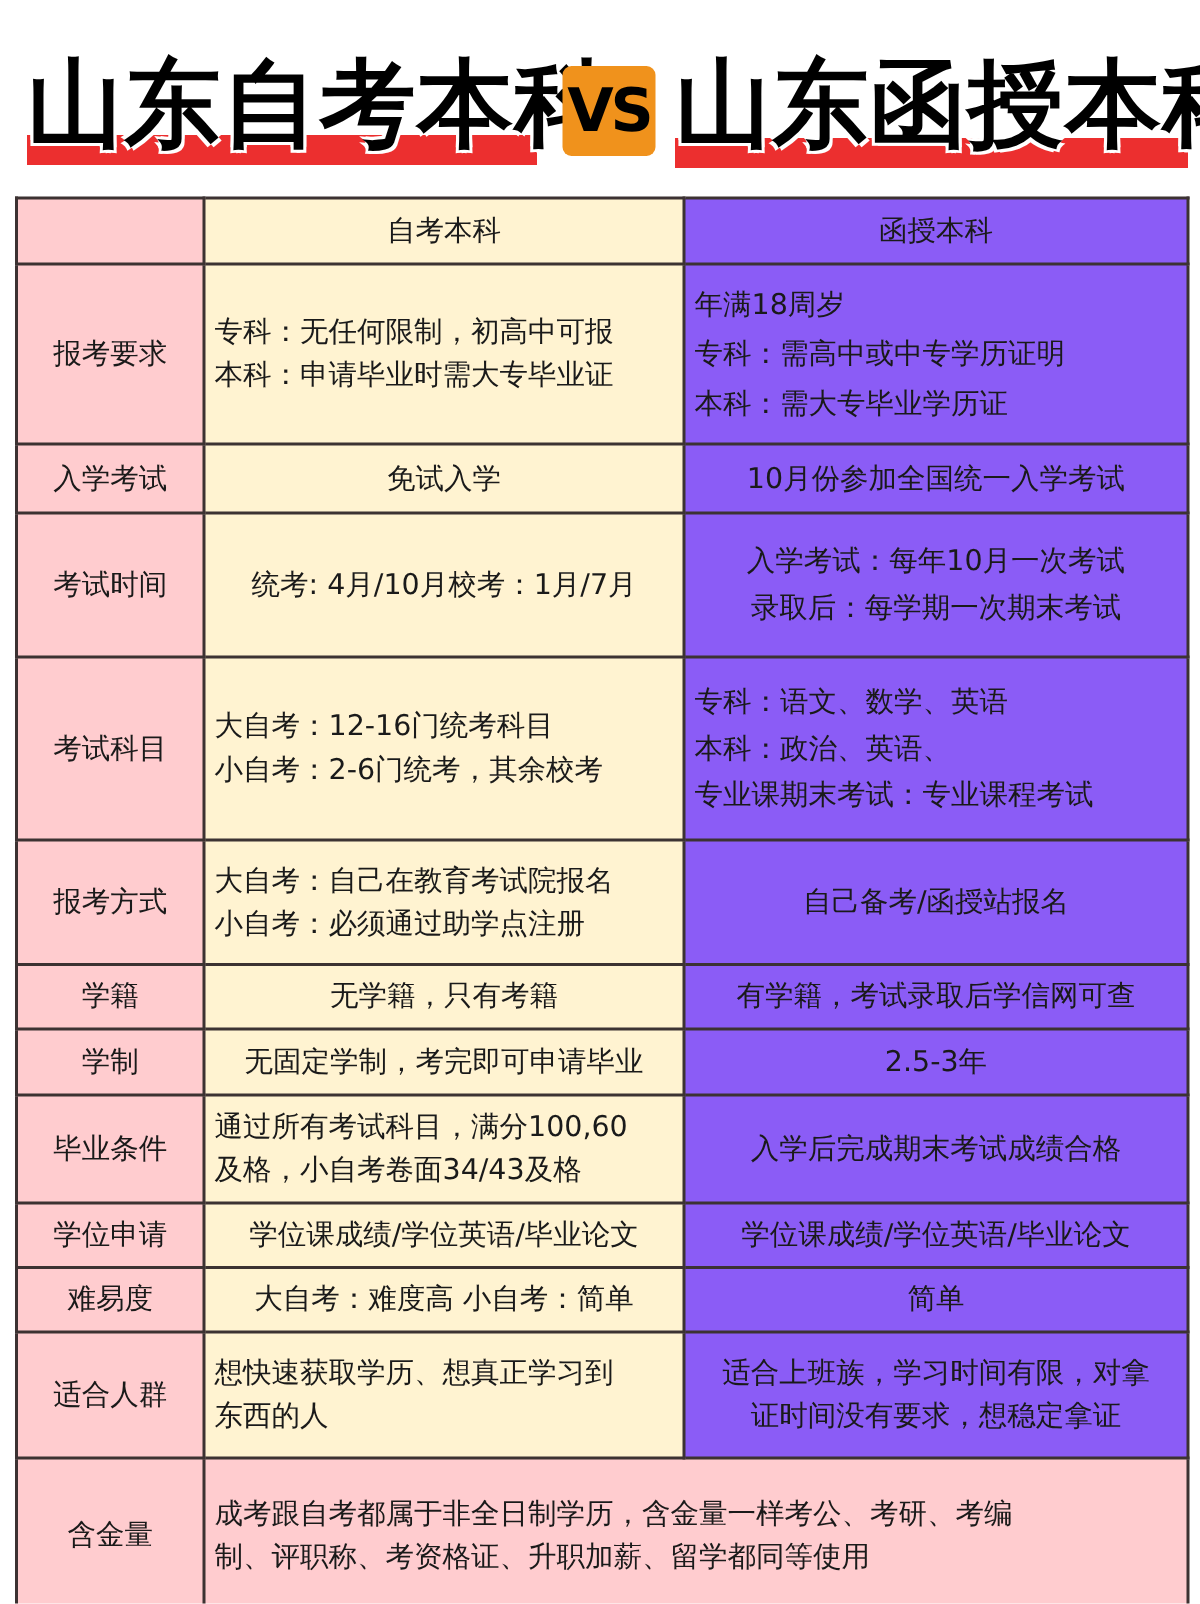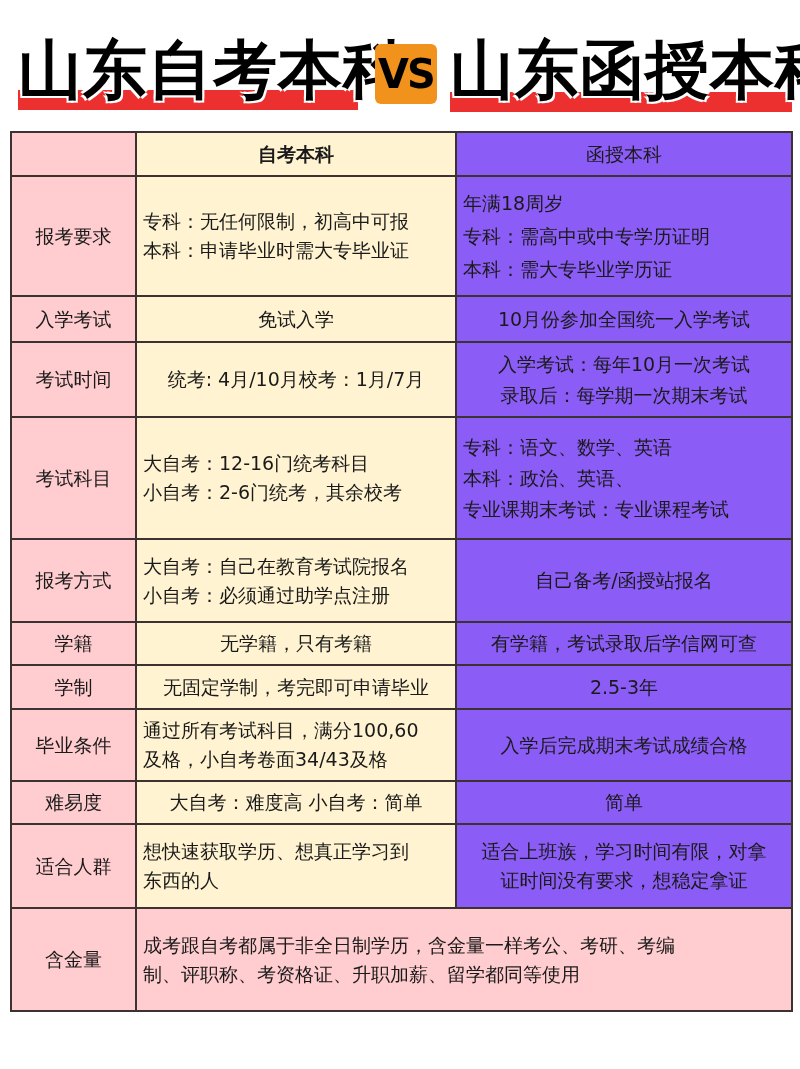--- a/index.html
+++ b/index.html
@@ -26,21 +26,21 @@
   table.cmp { position: absolute; left: 10px; top: 131px; width: 781px; border-collapse: collapse;
               table-layout: fixed; }
   table.cmp td { border: 2px solid #3c3232; font-size: 19px; line-height: 29px; padding: 0 6px;
                  vertical-align: middle; }
   col.c1 { width: 125px; } col.c2 { width: 320px; } col.c3 { width: 336px; }
   .label-cell { background: #ffcccf; text-align: center; }
   .zk-cell { background: #fff3d1; }
   .hs-cell { background: #8b5cf6; }
   .center { text-align: center; }
   .header-row td { height: 42px; }
-  .hdr-zk { font-weight: bold; text-align: center; }
+  .hdr-zk { font-weight: normal; text-align: center; }
   .hdr-hs { text-align: center; }
   .line { display: block; white-space: nowrap; }
   .merged { background: #ffcccf; }
 </style>
 </head>
 <body>
 
 <div class="title-bar">
   <div class="title-block left-title">
     <div class="title-underline"></div>
@@ -82,21 +82,21 @@
     <tr style="height:46px">
       <td class="label-cell">入学考试</td>
       <td class="zk-cell center">
         <span class="line">免试入学</span>
       </td>
       <td class="hs-cell center">
         <span class="line">10月份参加全国统一入学考试</span>
       </td>
     </tr>
 
-    <tr style="height:75px">
+    <tr style="height:96px">
       <td class="label-cell">考试时间</td>
       <td class="zk-cell center">
         <span class="line">统考: 4月/10月校考：1月/7月</span>
       </td>
       <td class="hs-cell center" style="line-height:31px">
         <span class="line">入学考试：每年10月一次考试</span>
         <span class="line">录取后：每学期一次期末考试</span>
       </td>
     </tr>
 
@@ -148,20 +148,29 @@
       <td class="label-cell">毕业条件</td>
       <td class="zk-cell">
         <span class="line">通过所有考试科目，满分100,60</span>
         <span class="line">及格，小自考卷面34/43及格</span>
       </td>
       <td class="hs-cell center">
         <span class="line">入学后完成期末考试成绩合格</span>
       </td>
     </tr>
 
+    <tr style="height:43px">
+      <td class="label-cell">学位申请</td>
+      <td class="zk-cell center">
+        <span class="line">学位课成绩/学位英语/毕业论文</span>
+      </td>
+      <td class="hs-cell center">
+        <span class="line">学位课成绩/学位英语/毕业论文</span>
+      </td>
+    </tr>
 
     <tr style="height:43px">
       <td class="label-cell">难易度</td>
       <td class="zk-cell center">
         <span class="line">大自考：难度高 小自考：简单</span>
       </td>
       <td class="hs-cell center">
         <span class="line">简单</span>
       </td>
     </tr>

